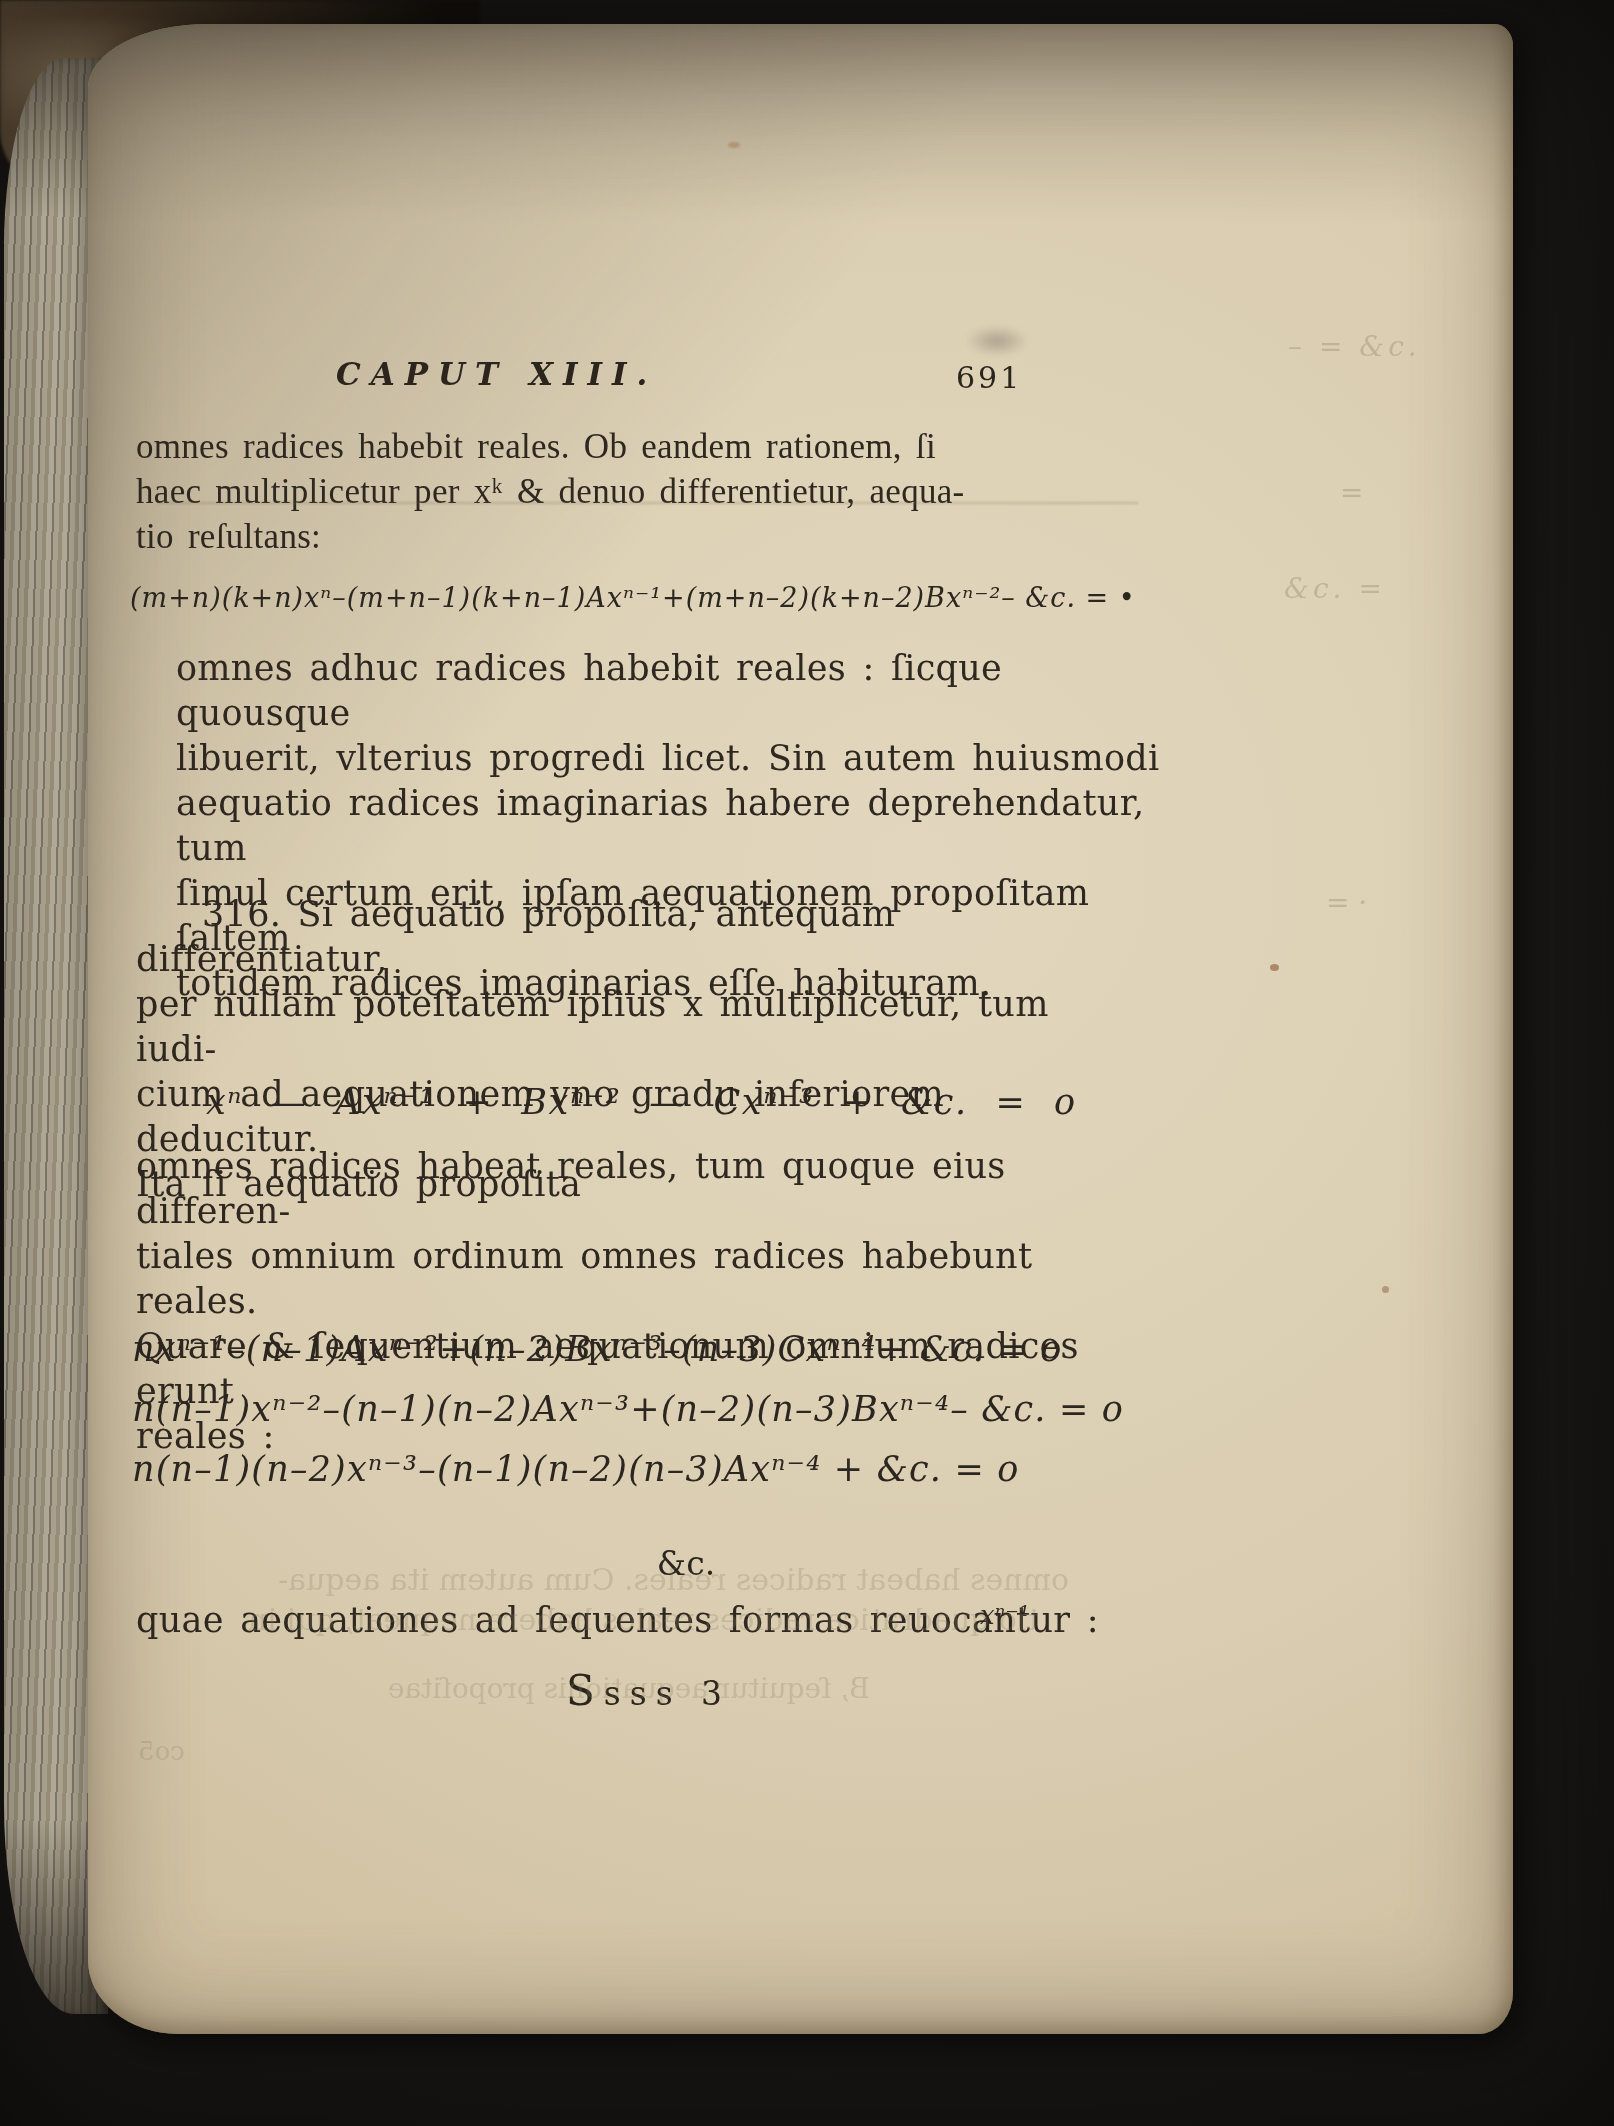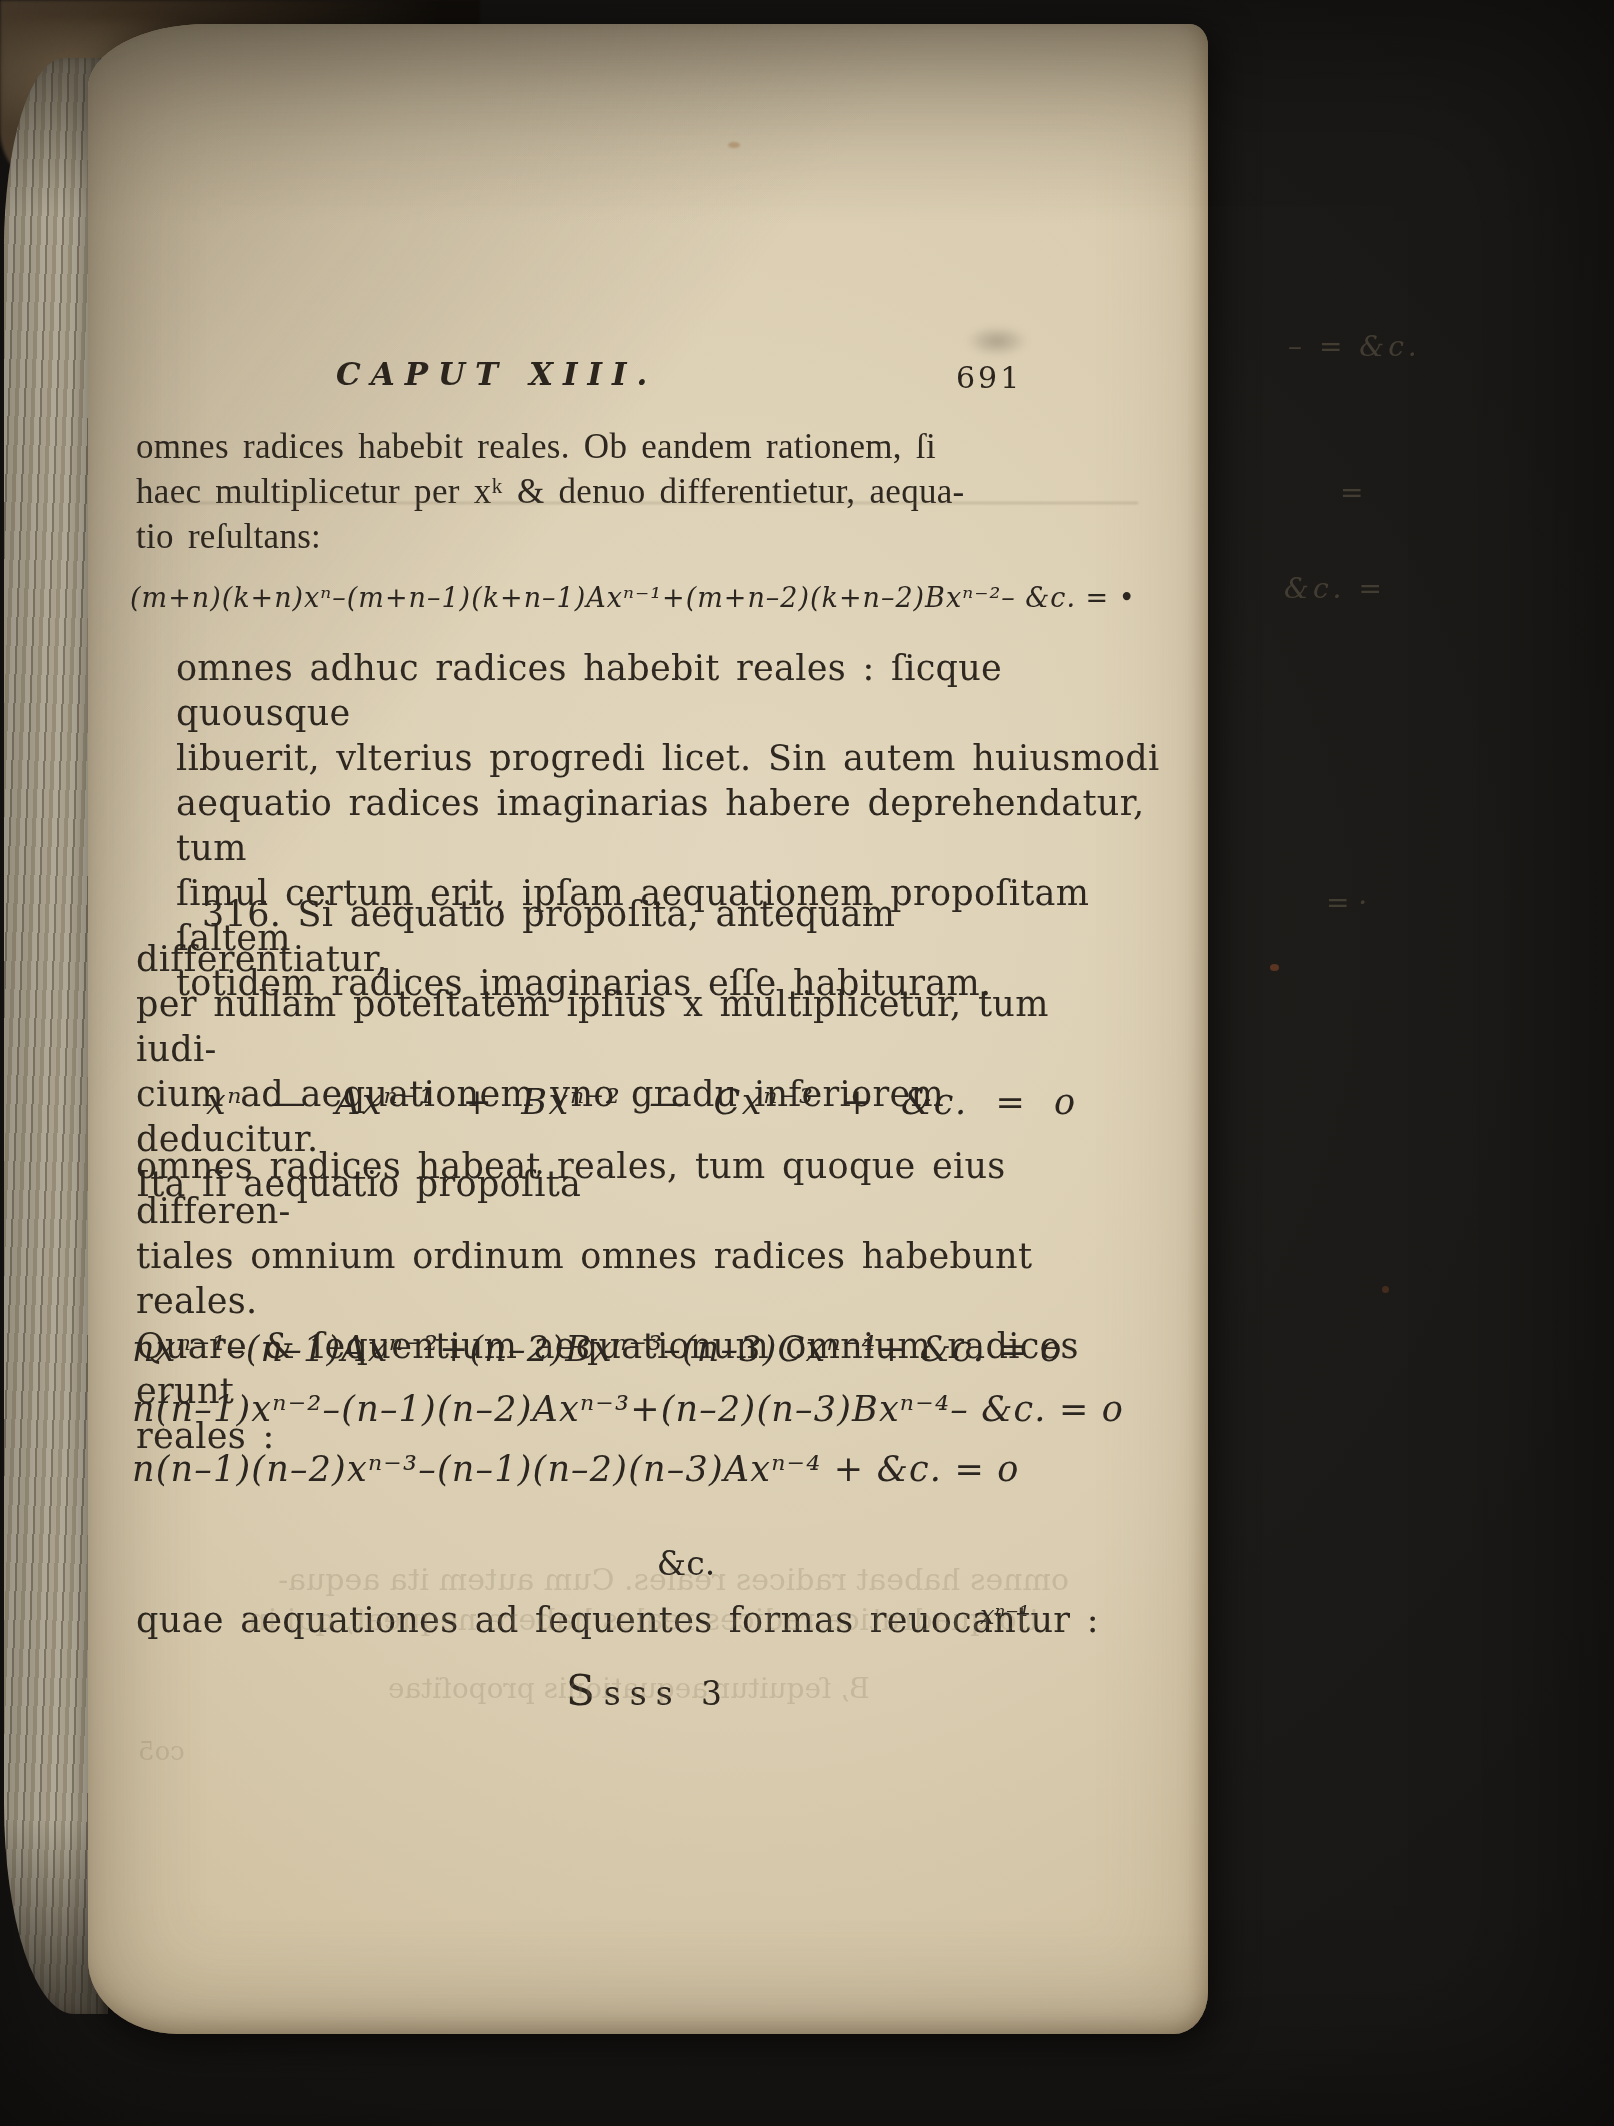--- a/index.html
+++ b/index.html
@@ -33,21 +33,21 @@
     position:absolute; left:4px; top:58px; width:104px; height:1956px;
     background:
       linear-gradient(180deg, rgba(60,52,40,.55) 0%, rgba(0,0,0,0) 8%, rgba(0,0,0,0) 90%, rgba(40,35,28,.7) 100%),
       repeating-linear-gradient(92deg, #9a8f7a 0 2px, #cfc5ae 2px 7px, #b8ac92 7px 11px, #d8cfba 11px 16px);
     border-radius: 60px 0 0 70px / 190px 0 0 210px;
     box-shadow: inset -10px 0 14px -6px rgba(50,42,32,.8);
   }
 
   
   .page {
-    position:absolute; left:88px; top:24px; width:1120px; height:2010px;
+    position:absolute; left:88px; top:24px; width:1425px; height:2010px;
     background:
       radial-gradient(135% 95% at 58% 42%, #e2d7be 0%, #dacdb1 42%, #cdbd9d 76%, #b4a384 100%);
     border-radius: 120px 18px 34px 90px / 64px 22px 42px 74px;
     box-shadow:
       inset 0 0 90px 18px rgba(140,120,90,.30),
       inset -14px 0 22px -10px rgba(120,100,70,.55),
       inset 0 -16px 26px -12px rgba(110,92,64,.55),
       6px 10px 40px rgba(0,0,0,.65);
   }
   .page::before { 

